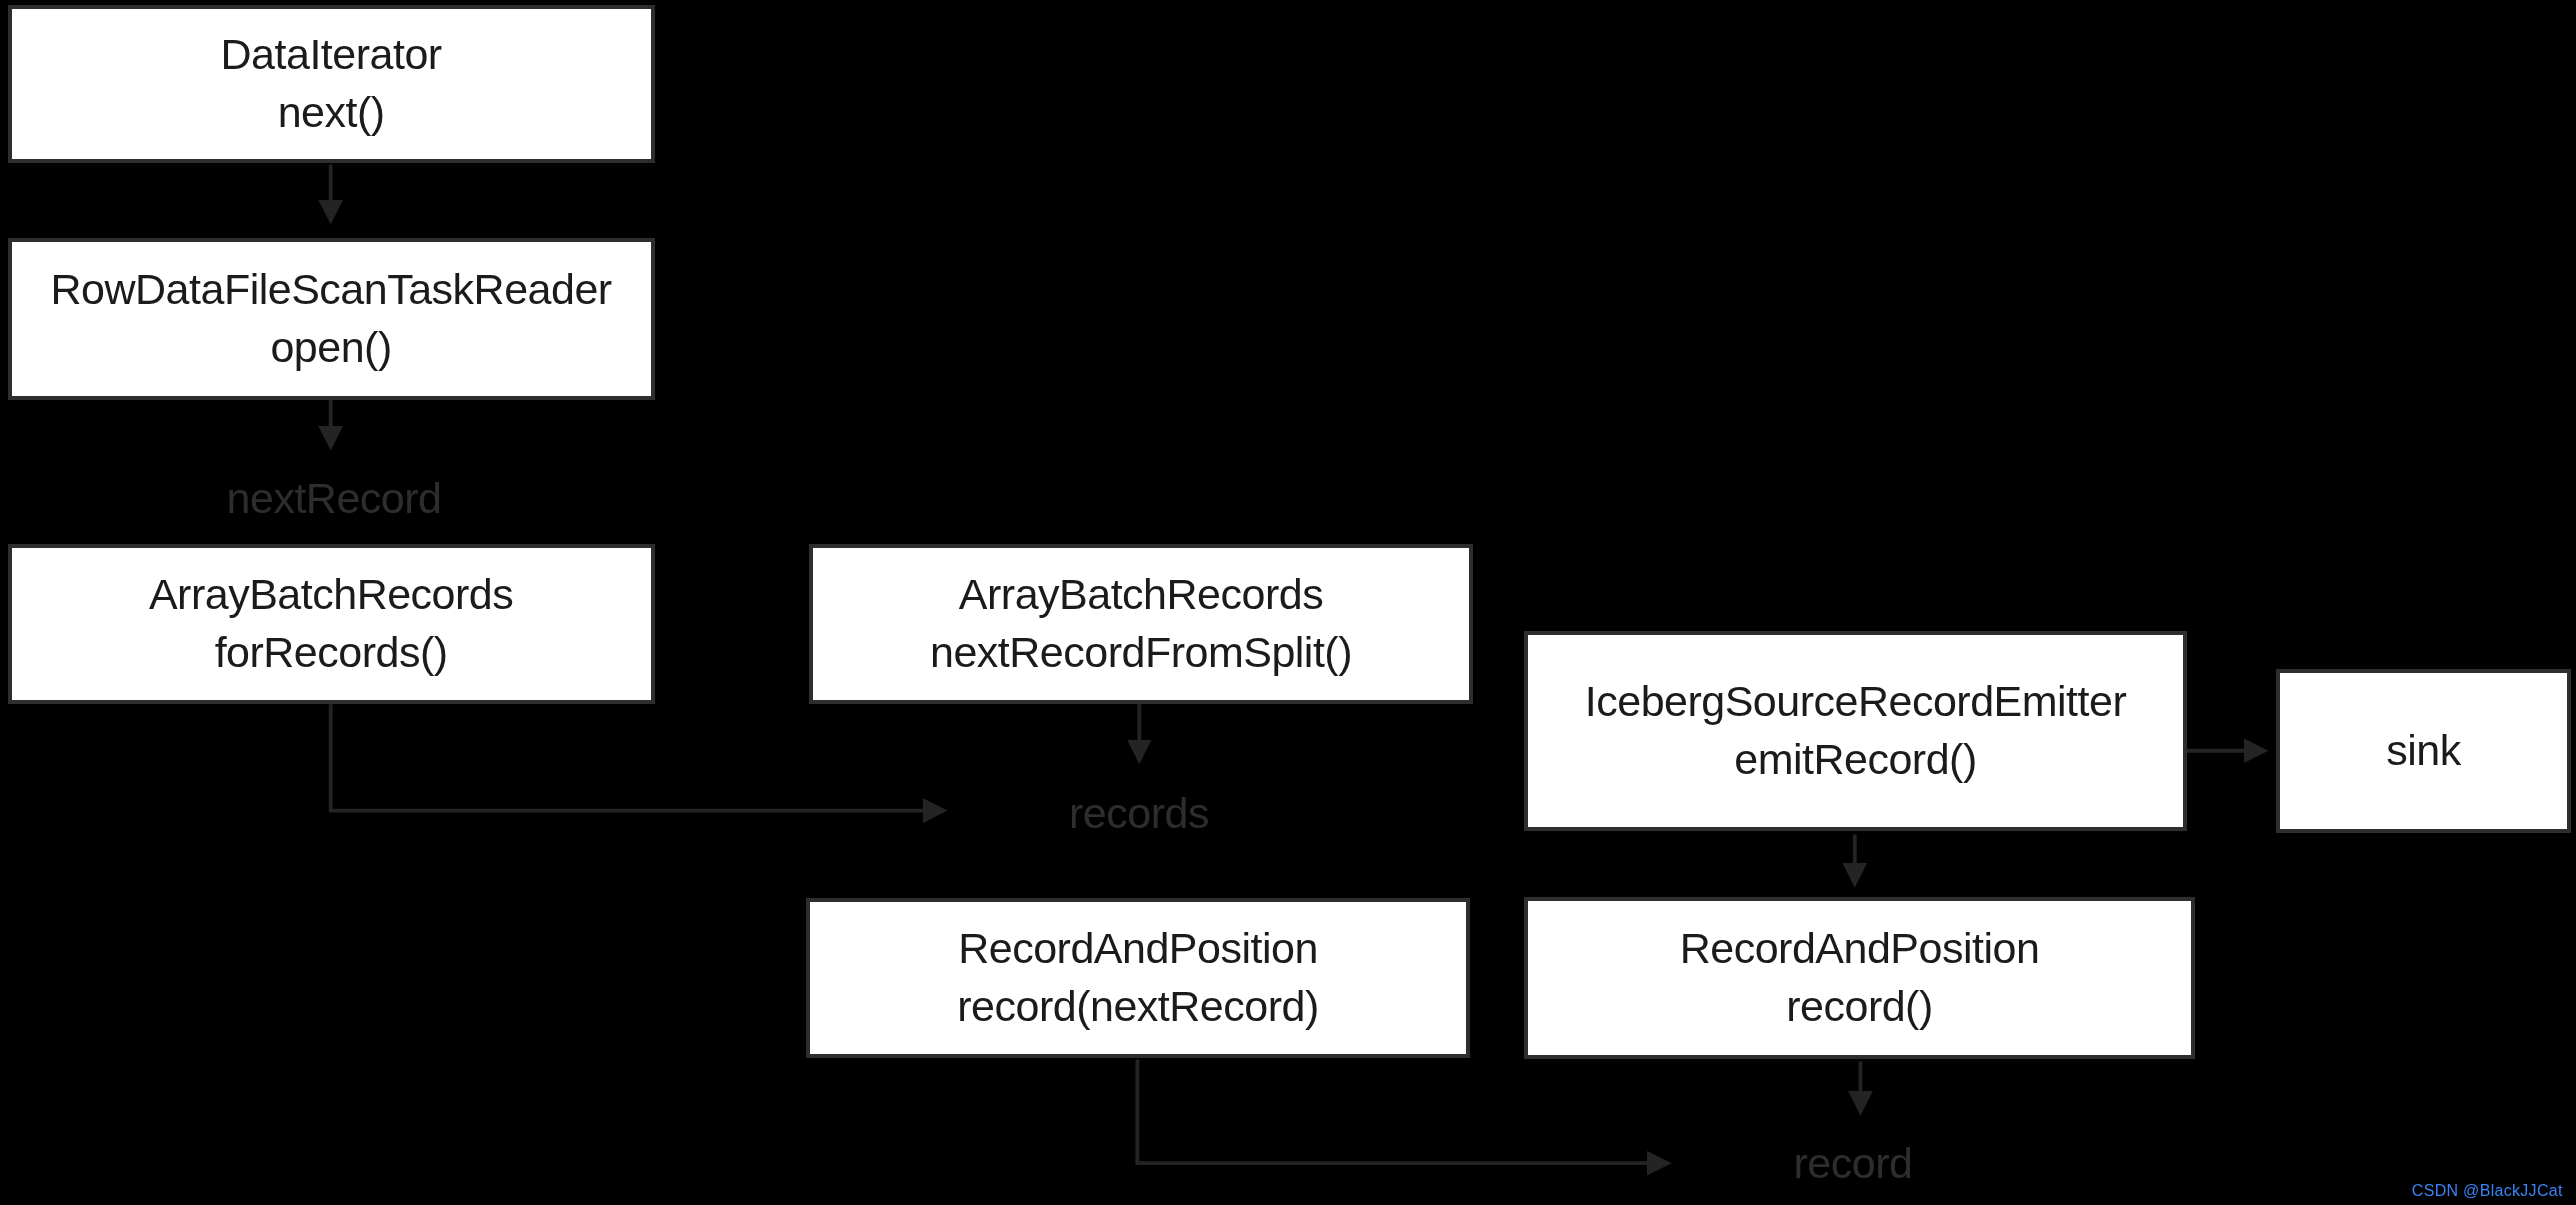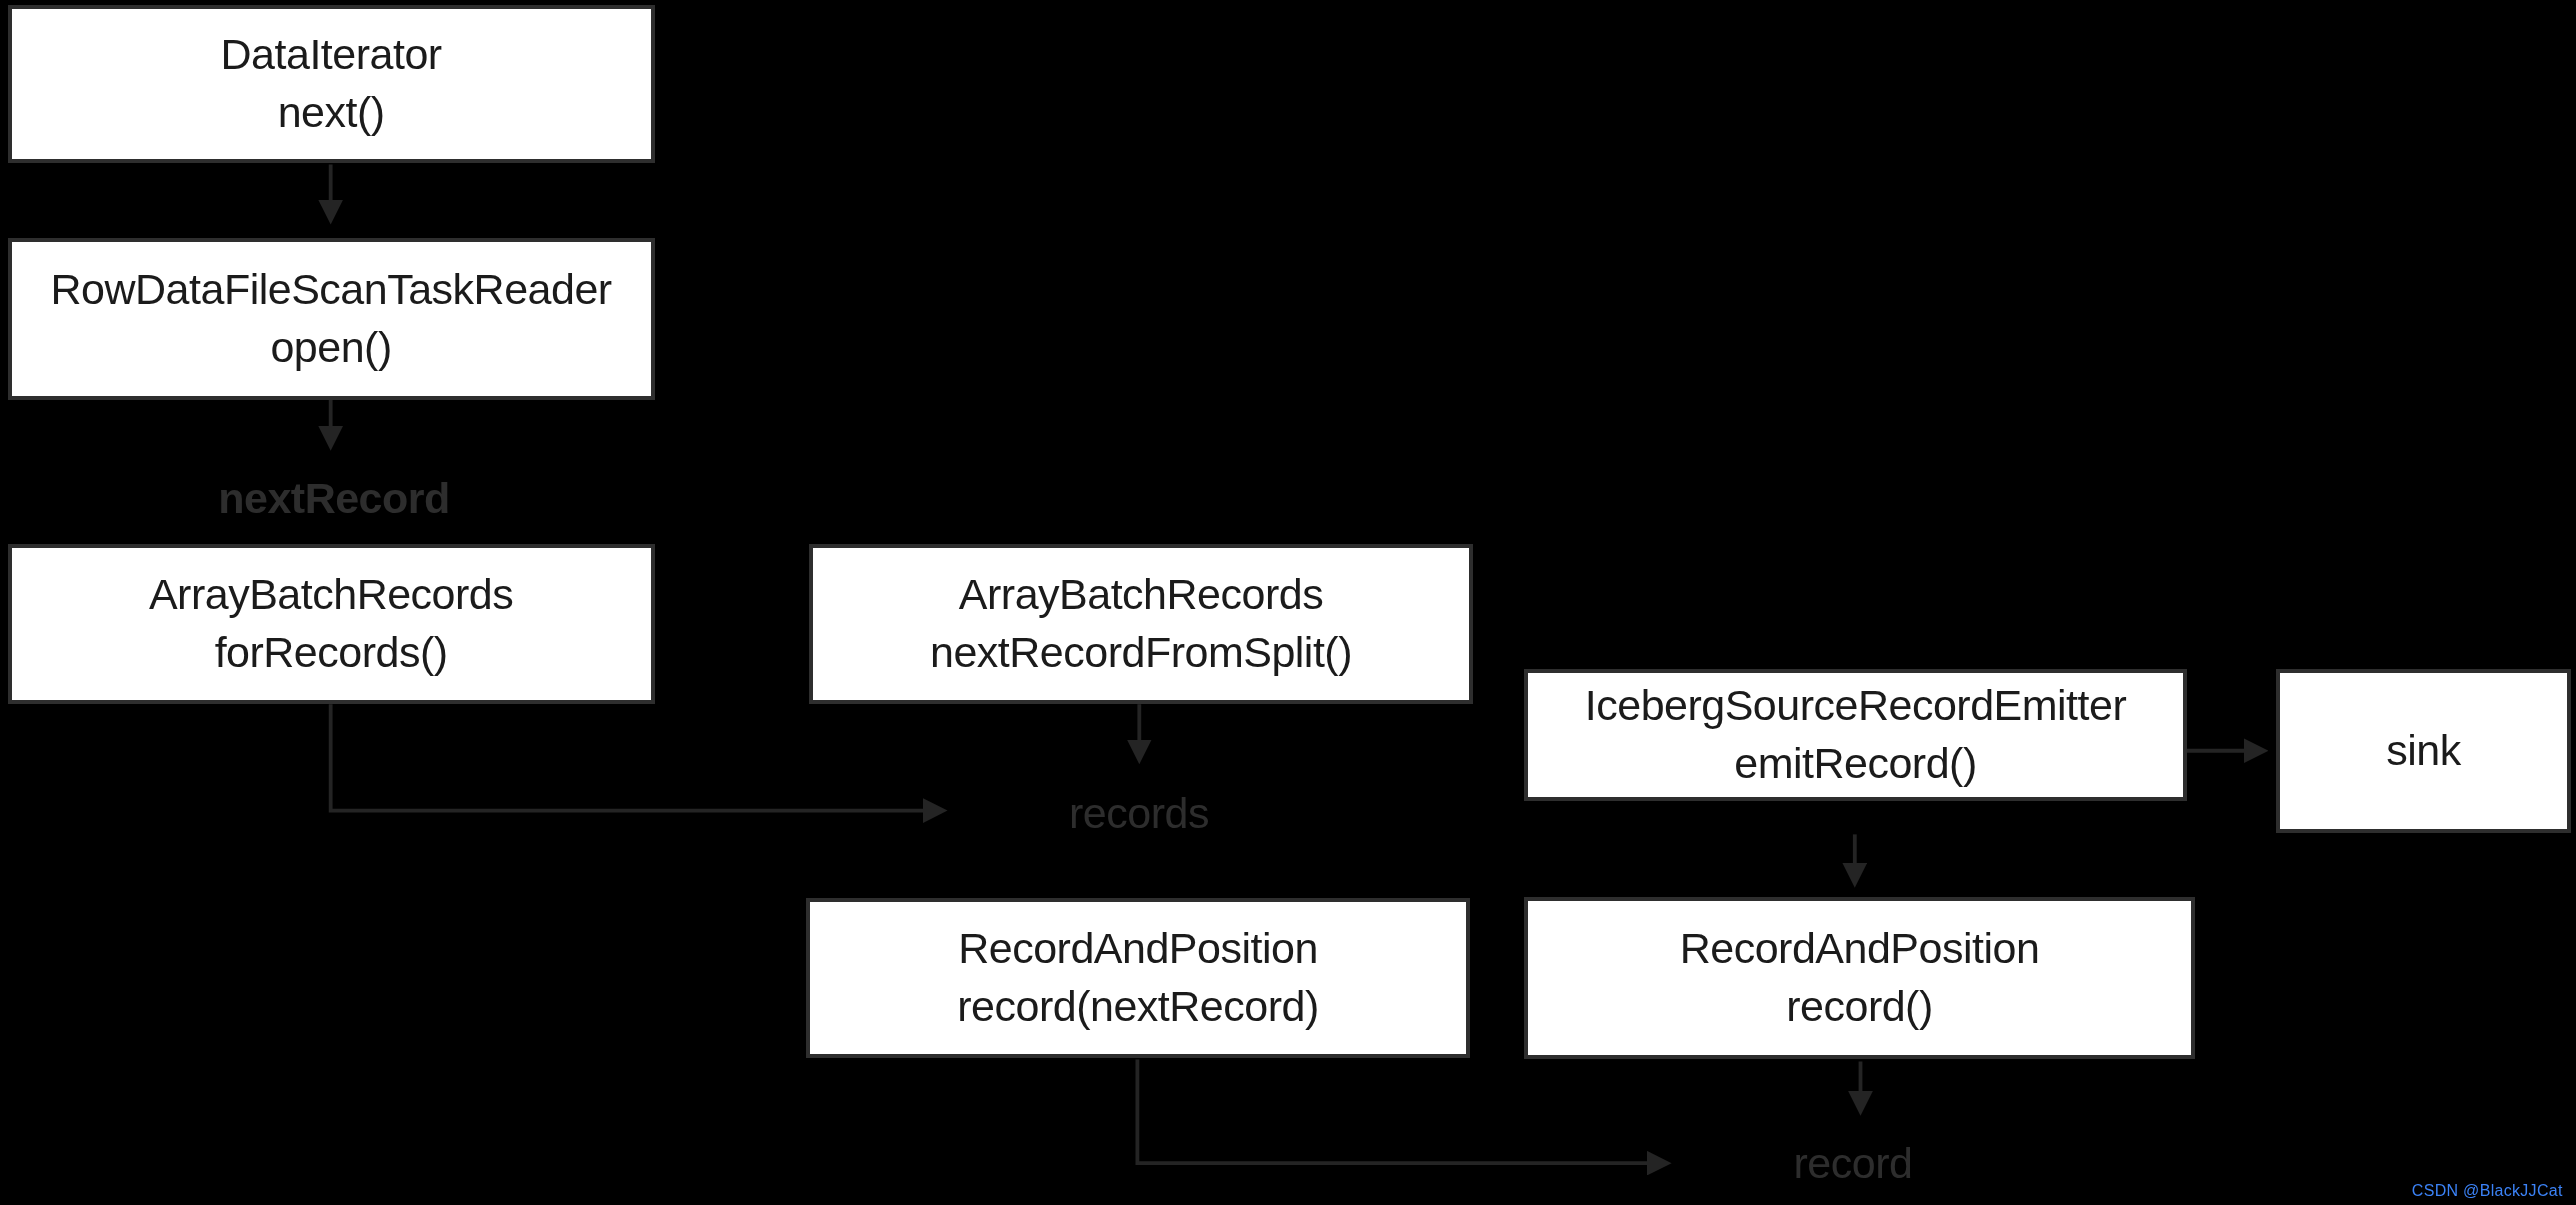--- a/index.html
+++ b/index.html
@@ -90,41 +90,41 @@
   <div class="node" style="left:7.6px; top:544px; width:647px; height:160px;">
     <span>ArrayBatchRecords</span>
     <span>forRecords()</span>
   </div>
 
   <div class="node" style="left:809px; top:544px; width:664px; height:160px;">
     <span>ArrayBatchRecords</span>
     <span>nextRecordFromSplit()</span>
   </div>
 
-  <div class="node" style="left:1524px; top:669px; width:663px; height:132px;">
+  <div class="node" style="left:1524px; top:631px; width:663px; height:200px;">
     <span>IcebergSourceRecordEmitter</span>
     <span>emitRecord()</span>
   </div>
 
   <div class="node" style="left:2276px; top:669px; width:295px; height:164px;">
     <span>sink</span>
     <span></span>
   </div>
 
   <div class="node" style="left:806px; top:898px; width:664px; height:160px;">
     <span>RecordAndPosition</span>
     <span>record(nextRecord)</span>
   </div>
 
   <div class="node" style="left:1524px; top:897px; width:671px; height:162px;">
     <span>RecordAndPosition</span>
     <span>record()</span>
   </div>
 
-  <div class="edge-label" style="left:334px; top:498px;font-weight:bold;">nextRecord</div>
+  <div class="edge-label" style="left:334px; top:498px;">nextRecord</div>
 
   <div class="edge-label" style="left:1139px; top:813px;">records</div>
 
   <div class="edge-label" style="left:1853px; top:1163px;text-align:right;">record</div>
 
   <div class="watermark">CSDN @BlackJJCat</div>
 
 </div>
 
 

